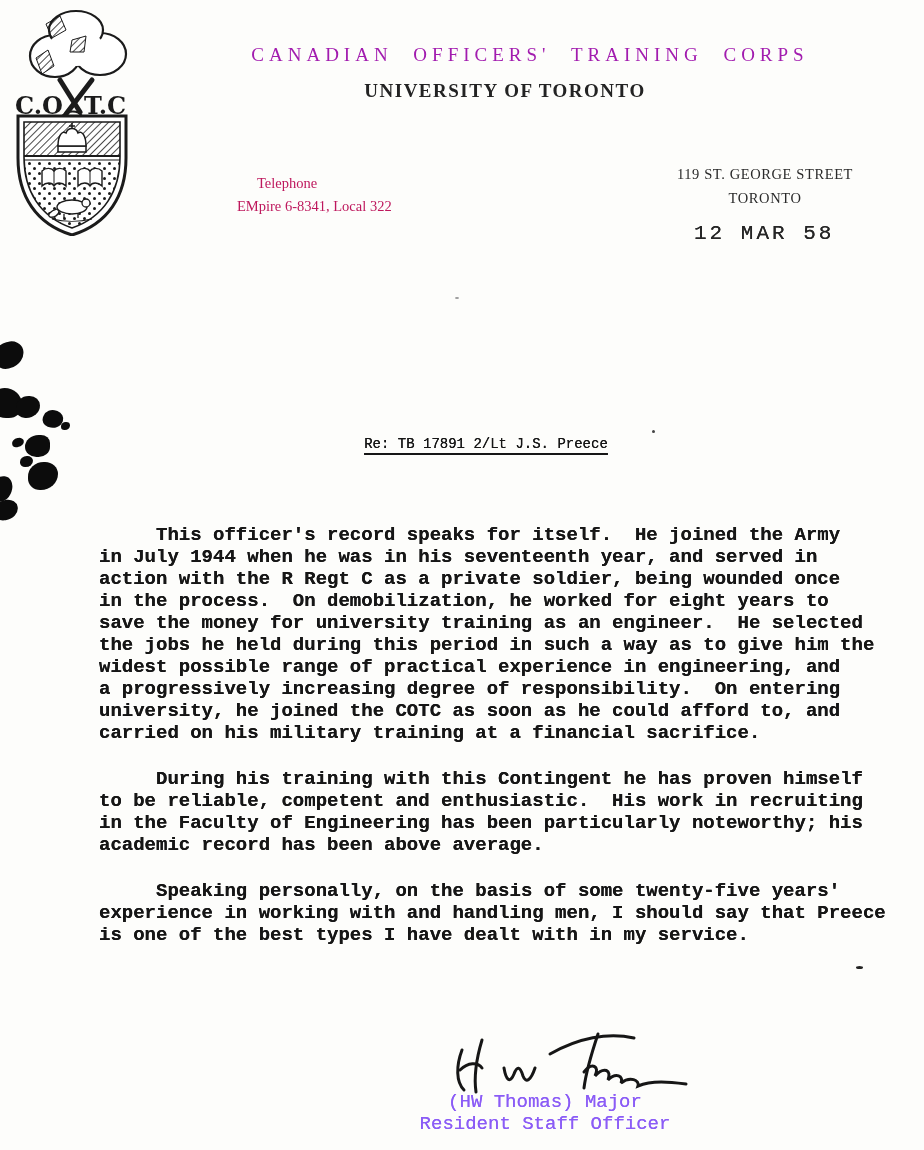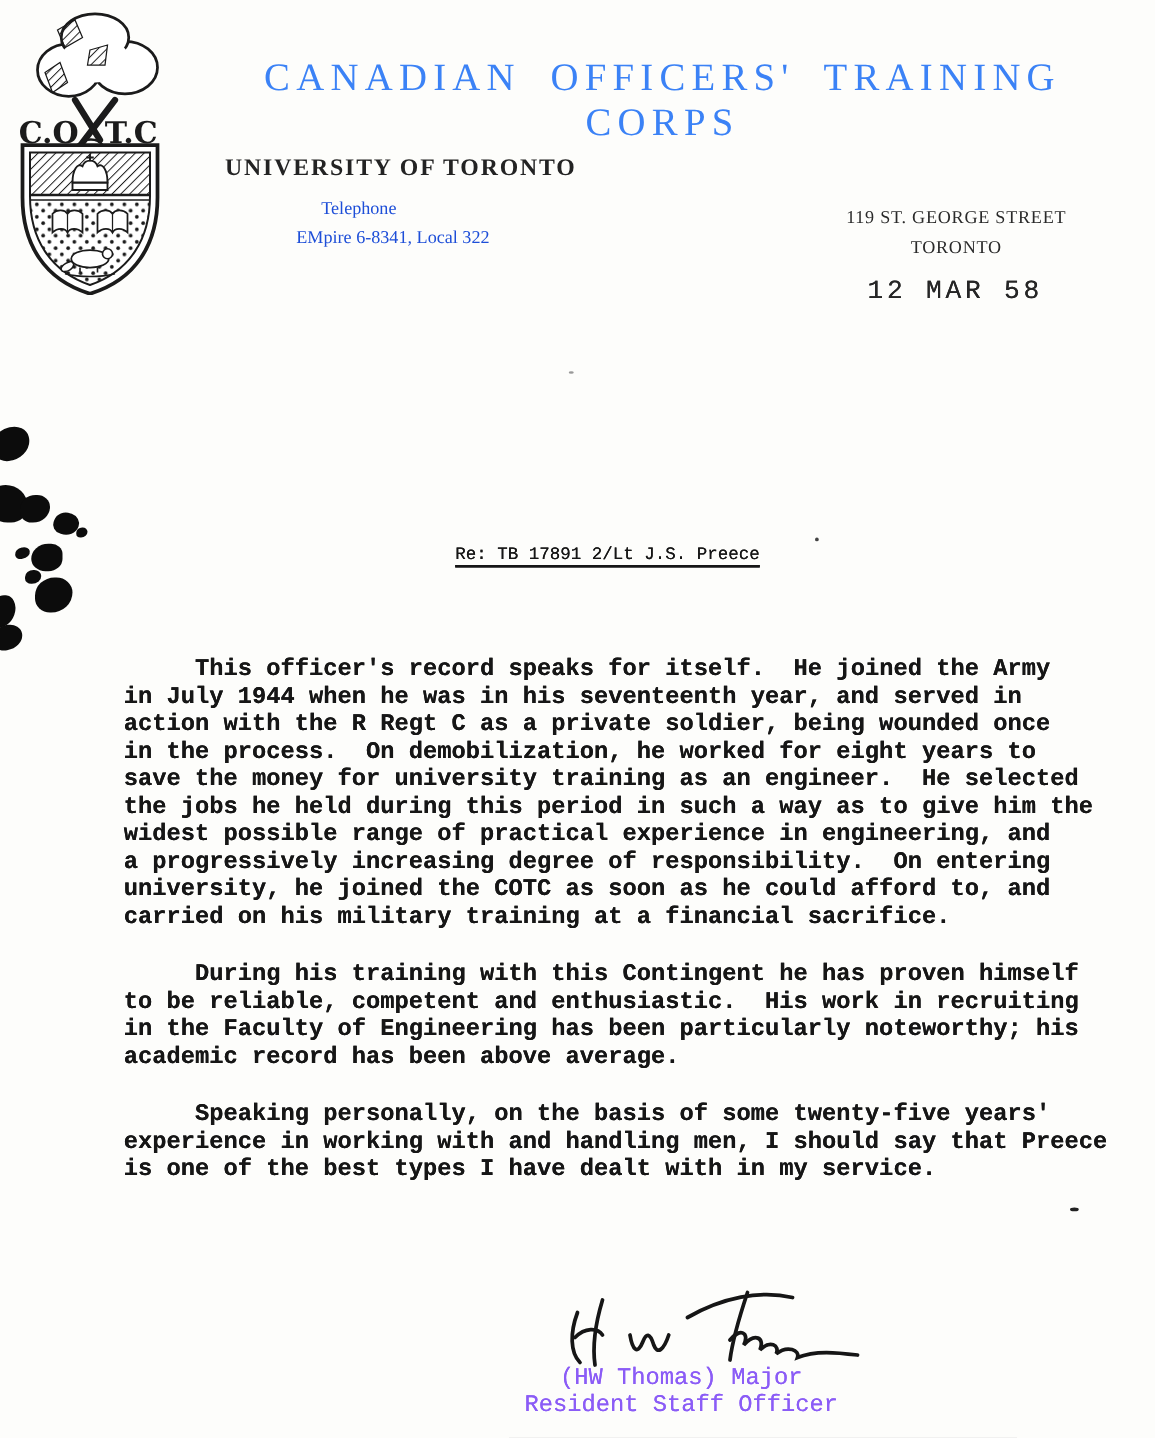--- a/index.html
+++ b/index.html
@@ -9,33 +9,33 @@
     background:#fdfdfb;
     overflow:hidden;
     font-family:"Liberation Serif",serif;
     color:#1b1b1b;
   }
   
   .org-title{
     position:absolute;top:44px;left:180px;width:700px;
     text-align:center;
     font-family:"Liberation Serif",serif;
-    font-size:31px;letter-spacing:5px;word-spacing:11px;
-    color:#3b82f6;
+    font-size:19px;letter-spacing:5px;word-spacing:11px;
+    color:#a21caf;
   }
   .institution{
     position:absolute;top:80px;left:180px;width:650px;
+    text-align:center;
     font-family:"Liberation Serif",serif;
     font-weight:bold;font-size:19px;letter-spacing:1.5px;
     color:#232323;
-    margin-top:44px;
   }
   .tel-block{
-    position:absolute;top:156px;left:237px;
-    font-size:14.5px;line-height:23px;color:#1d4ed8;
+    position:absolute;top:172px;left:237px;
+    font-size:14.5px;line-height:23px;color:#be185d;
   }
   .tel-block .tel-label{padding-left:20px;}
   .addr-block{
     position:absolute;top:162px;left:662px;width:206px;
     text-align:center;font-size:14.5px;line-height:24px;
     letter-spacing:.6px;color:#2a2a2a;
   }
   .date-stamp{
     position:absolute;top:222px;left:694px;
     font-family:"Liberation Mono",monospace;

